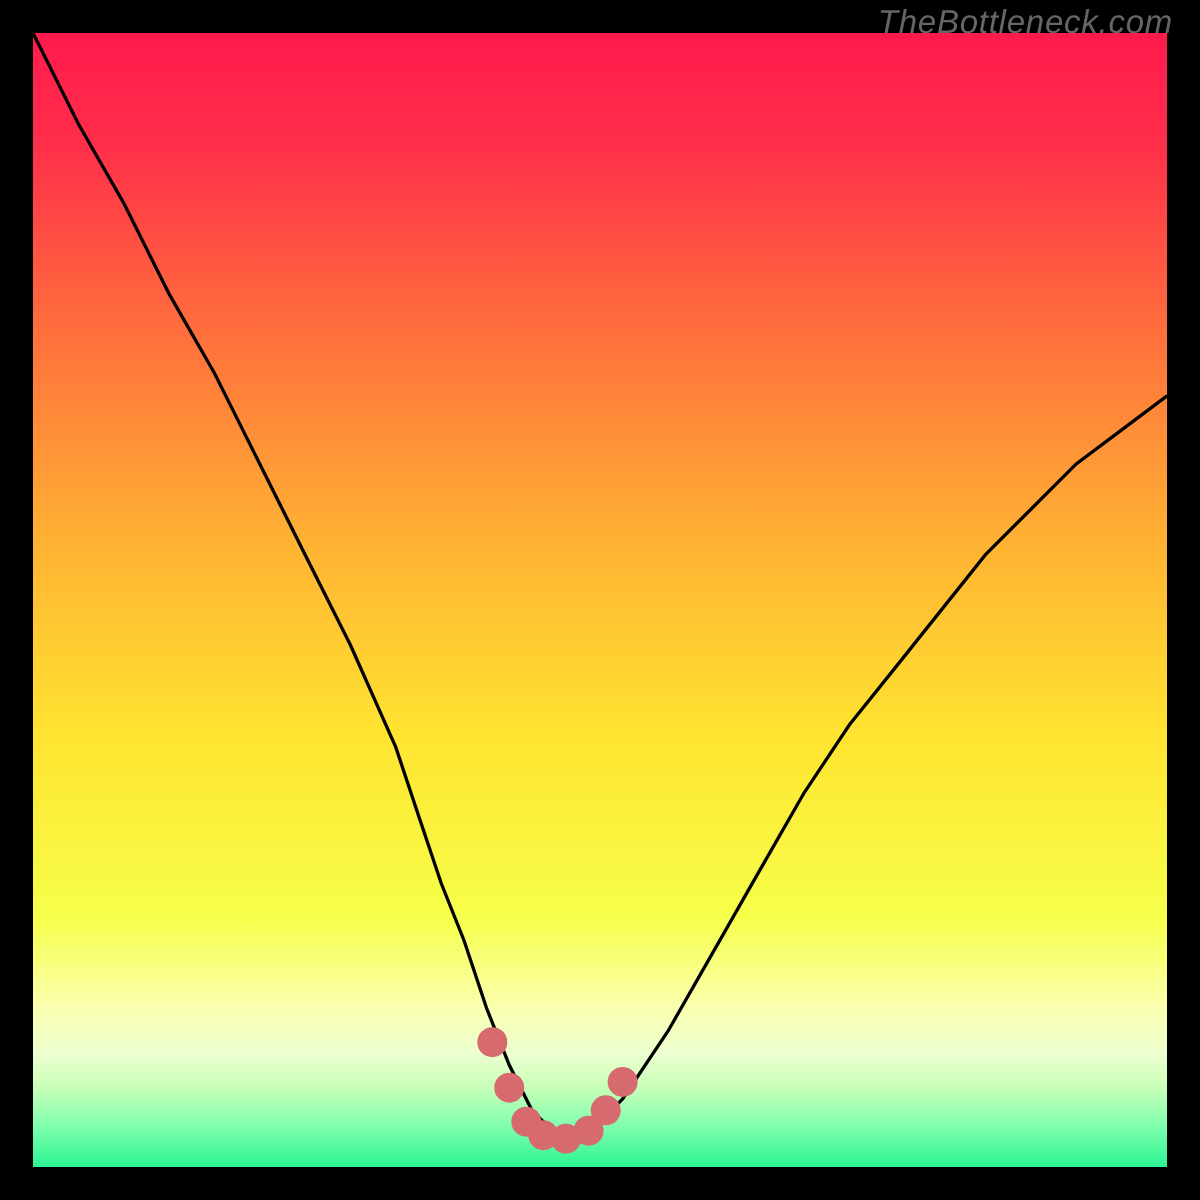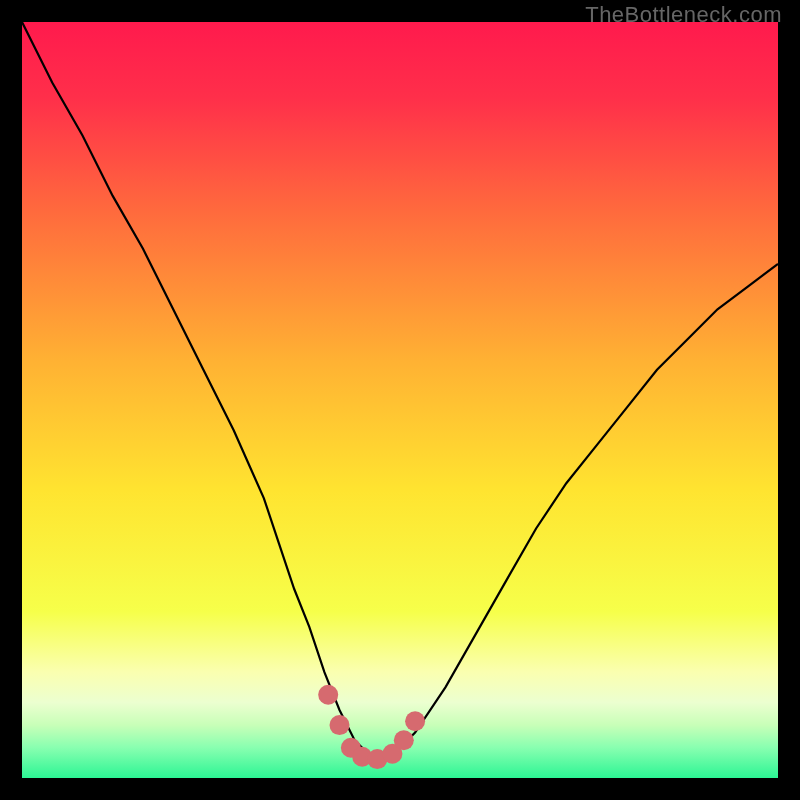--- a/index.html
+++ b/index.html
@@ -19,20 +19,21 @@
   }
   .watermark {
     position: absolute;
     top: 2px;
     right: 18px;
     color: #666;
     font-size: 22px;
     font-weight: 500;
     letter-spacing: 0.5px;
     z-index: 3;
+    font-style: italic;
   }
   svg {
     position: absolute;
     left: 22px;
     top: 22px;
     width: 756px;
     height: 756px;
   }
   .curve {
     fill: none;

